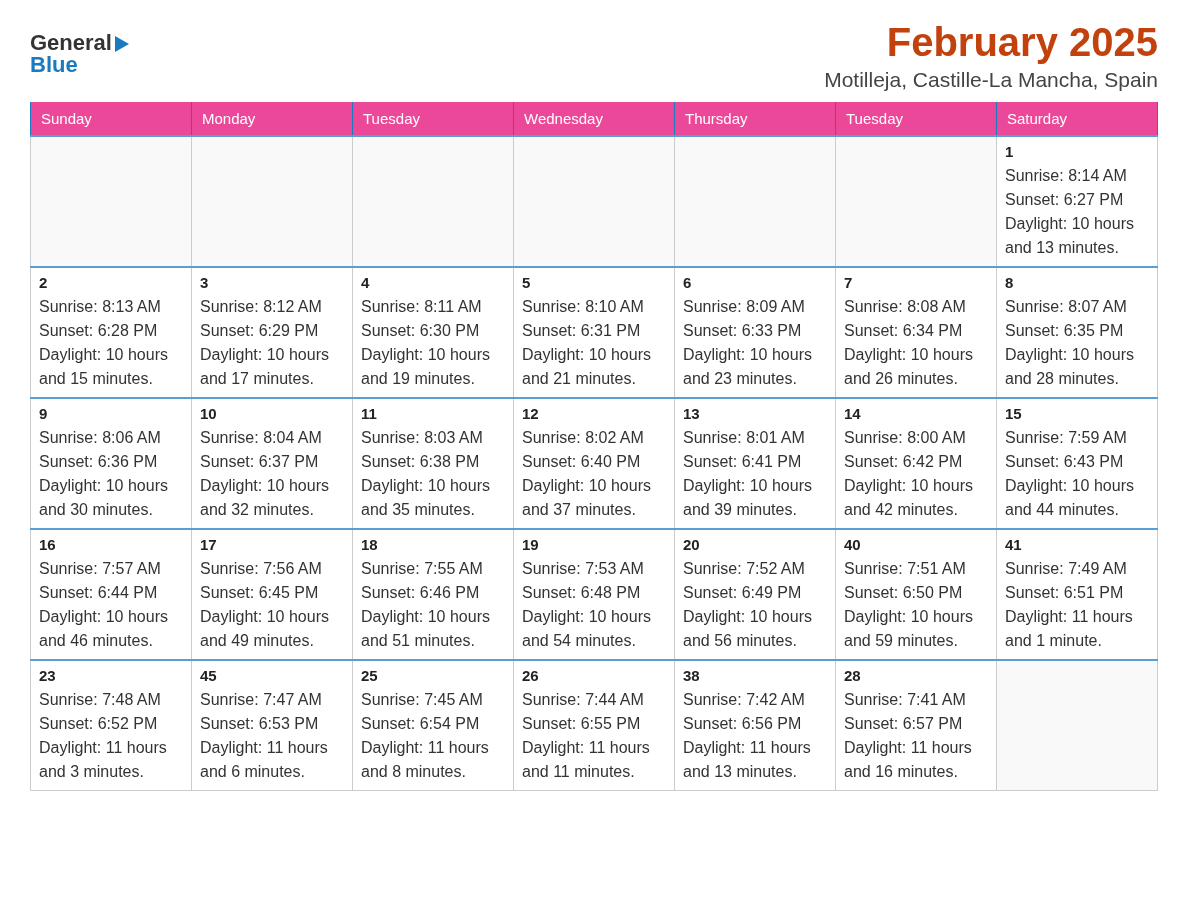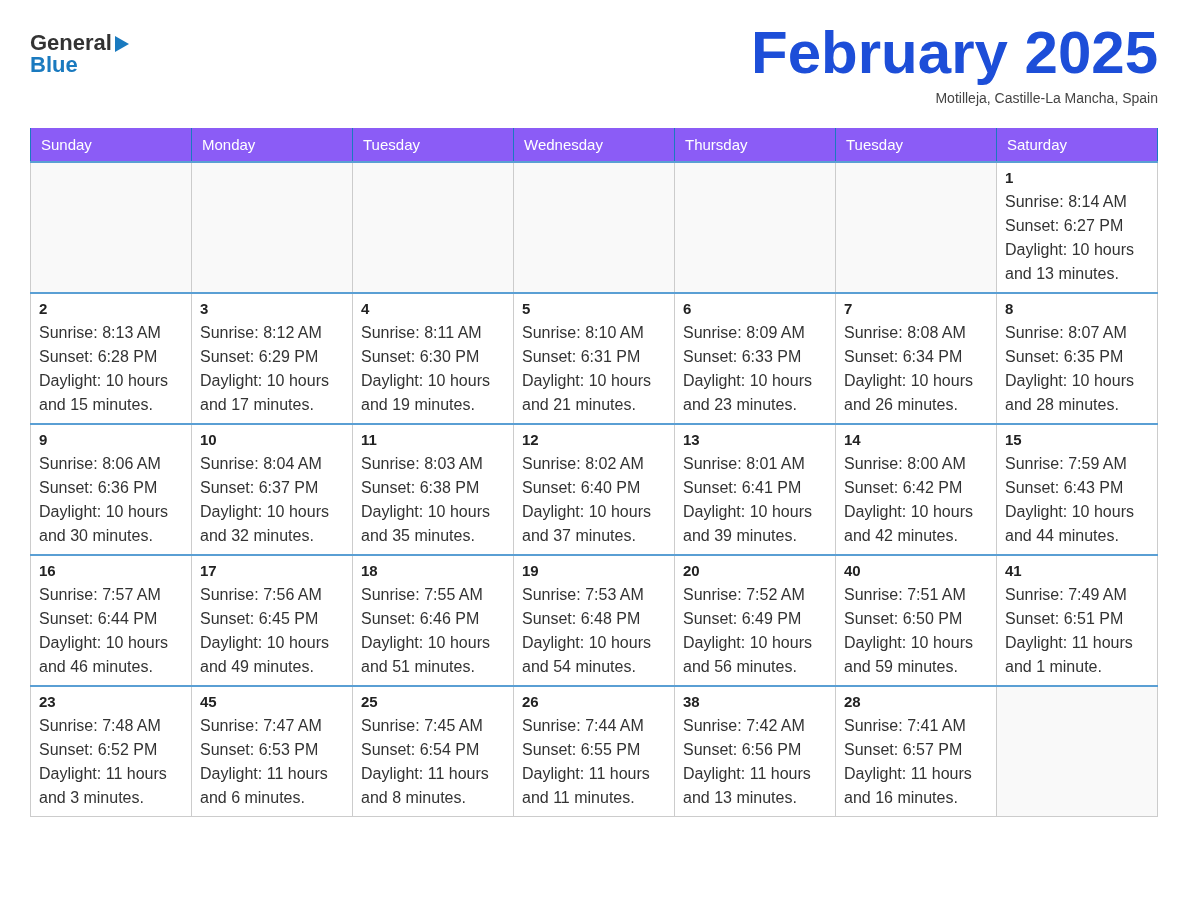--- a/index.html
+++ b/index.html
@@ -7,56 +7,56 @@
       font-family: Arial, sans-serif;
       background: #fff;
       padding: 20px 30px;
       width: 1188px;
       min-height: 918px;
     }
     .header {
       display: flex;
       justify-content: space-between;
       align-items: flex-start;
-      margin-bottom: 22px;
+      margin-bottom: 10px;
     }
     .logo {
       display: flex;
       align-items: center;
       margin-top: 10px;
     }
     .logo-text {
       font-size: 22px;
       font-weight: bold;
       color: #333;
     }
     .logo-text span {
       color: #1a7abf;
     }
     .title-area {
       text-align: right;
     }
     .month-title {
-      font-size: 60px;
+      font-size: 40px;
       font-weight: bold;
-      color: #1d4ed8;
+      color: #c2410c;
       line-height: 1.1;
     }
     .location {
-      font-size: 14px;
+      font-size: 21px;
       color: #444;
       margin-top: 4px;
     }
     .calendar {
       width: 100%;
       border-collapse: collapse;
       margin-top: 10px;
     }
     .calendar th {
-      background-color: #8b5cf6;
+      background-color: #ec4899;
       color: #fff;
       font-size: 15px;
       font-weight: normal;
       padding: 8px 10px;
       text-align: left;
       border: 1px solid #1a7abf;
     }
     .calendar td {
       border: 1px solid #ccc;
       vertical-align: top;

